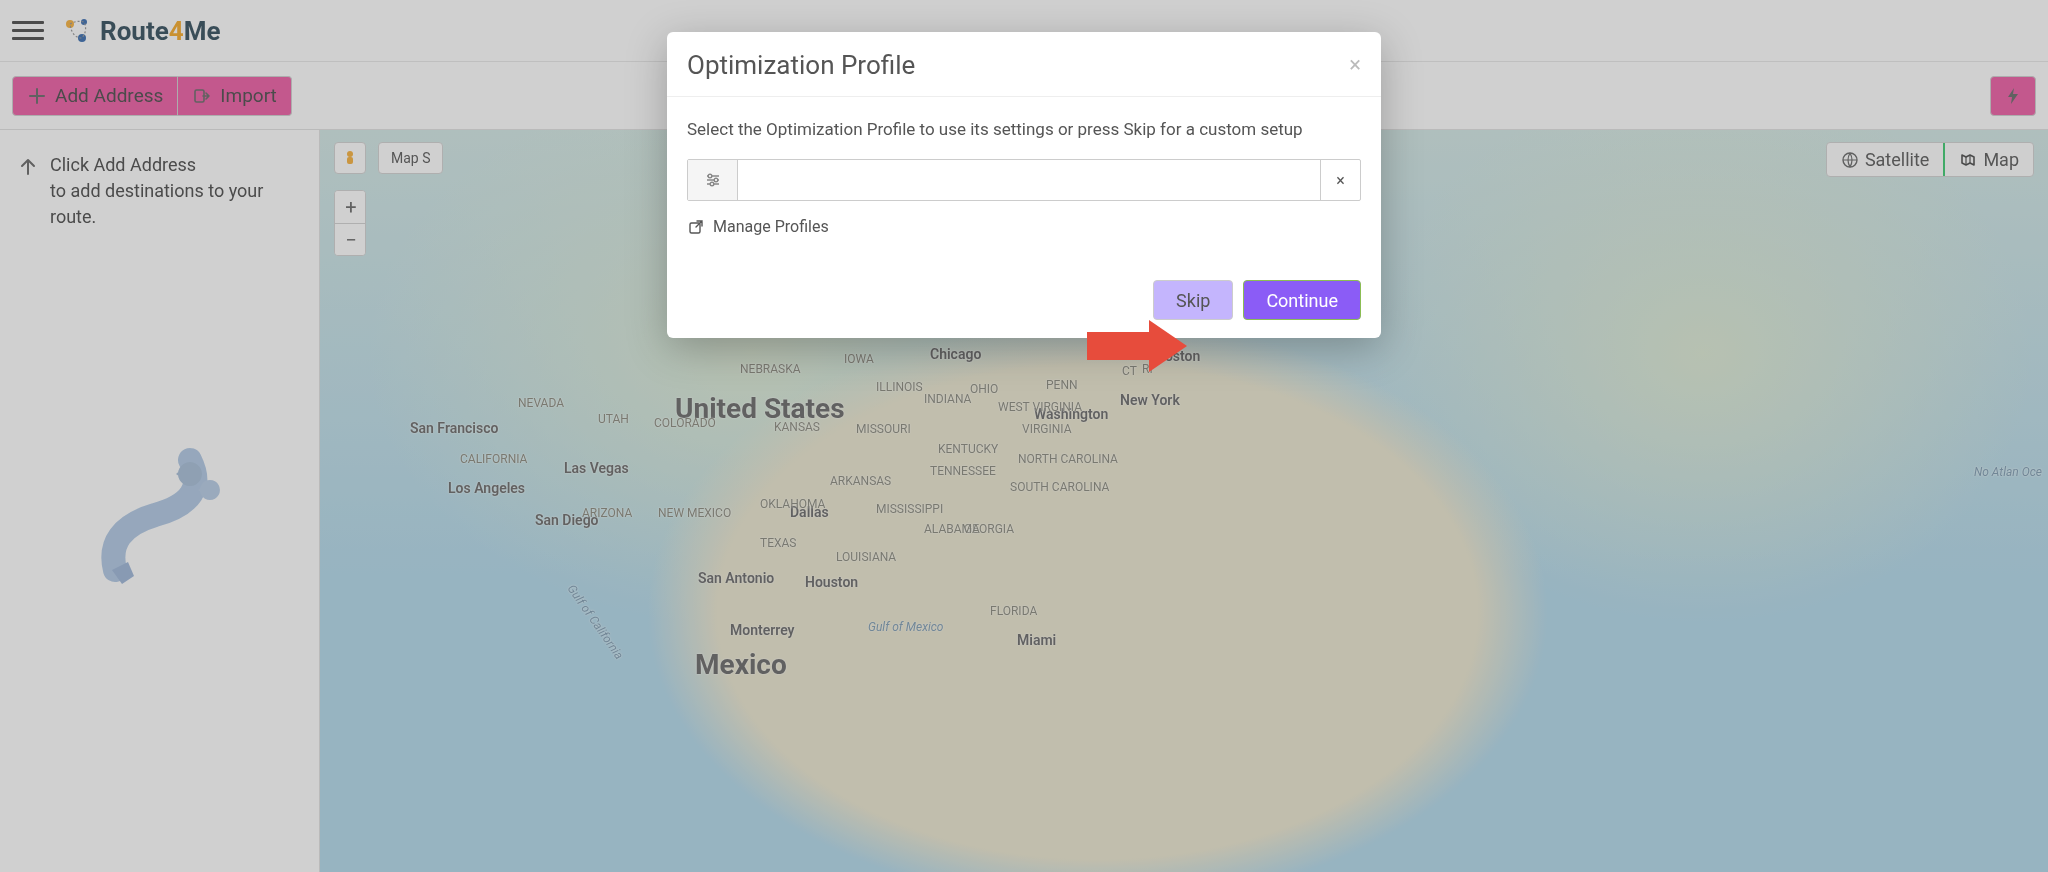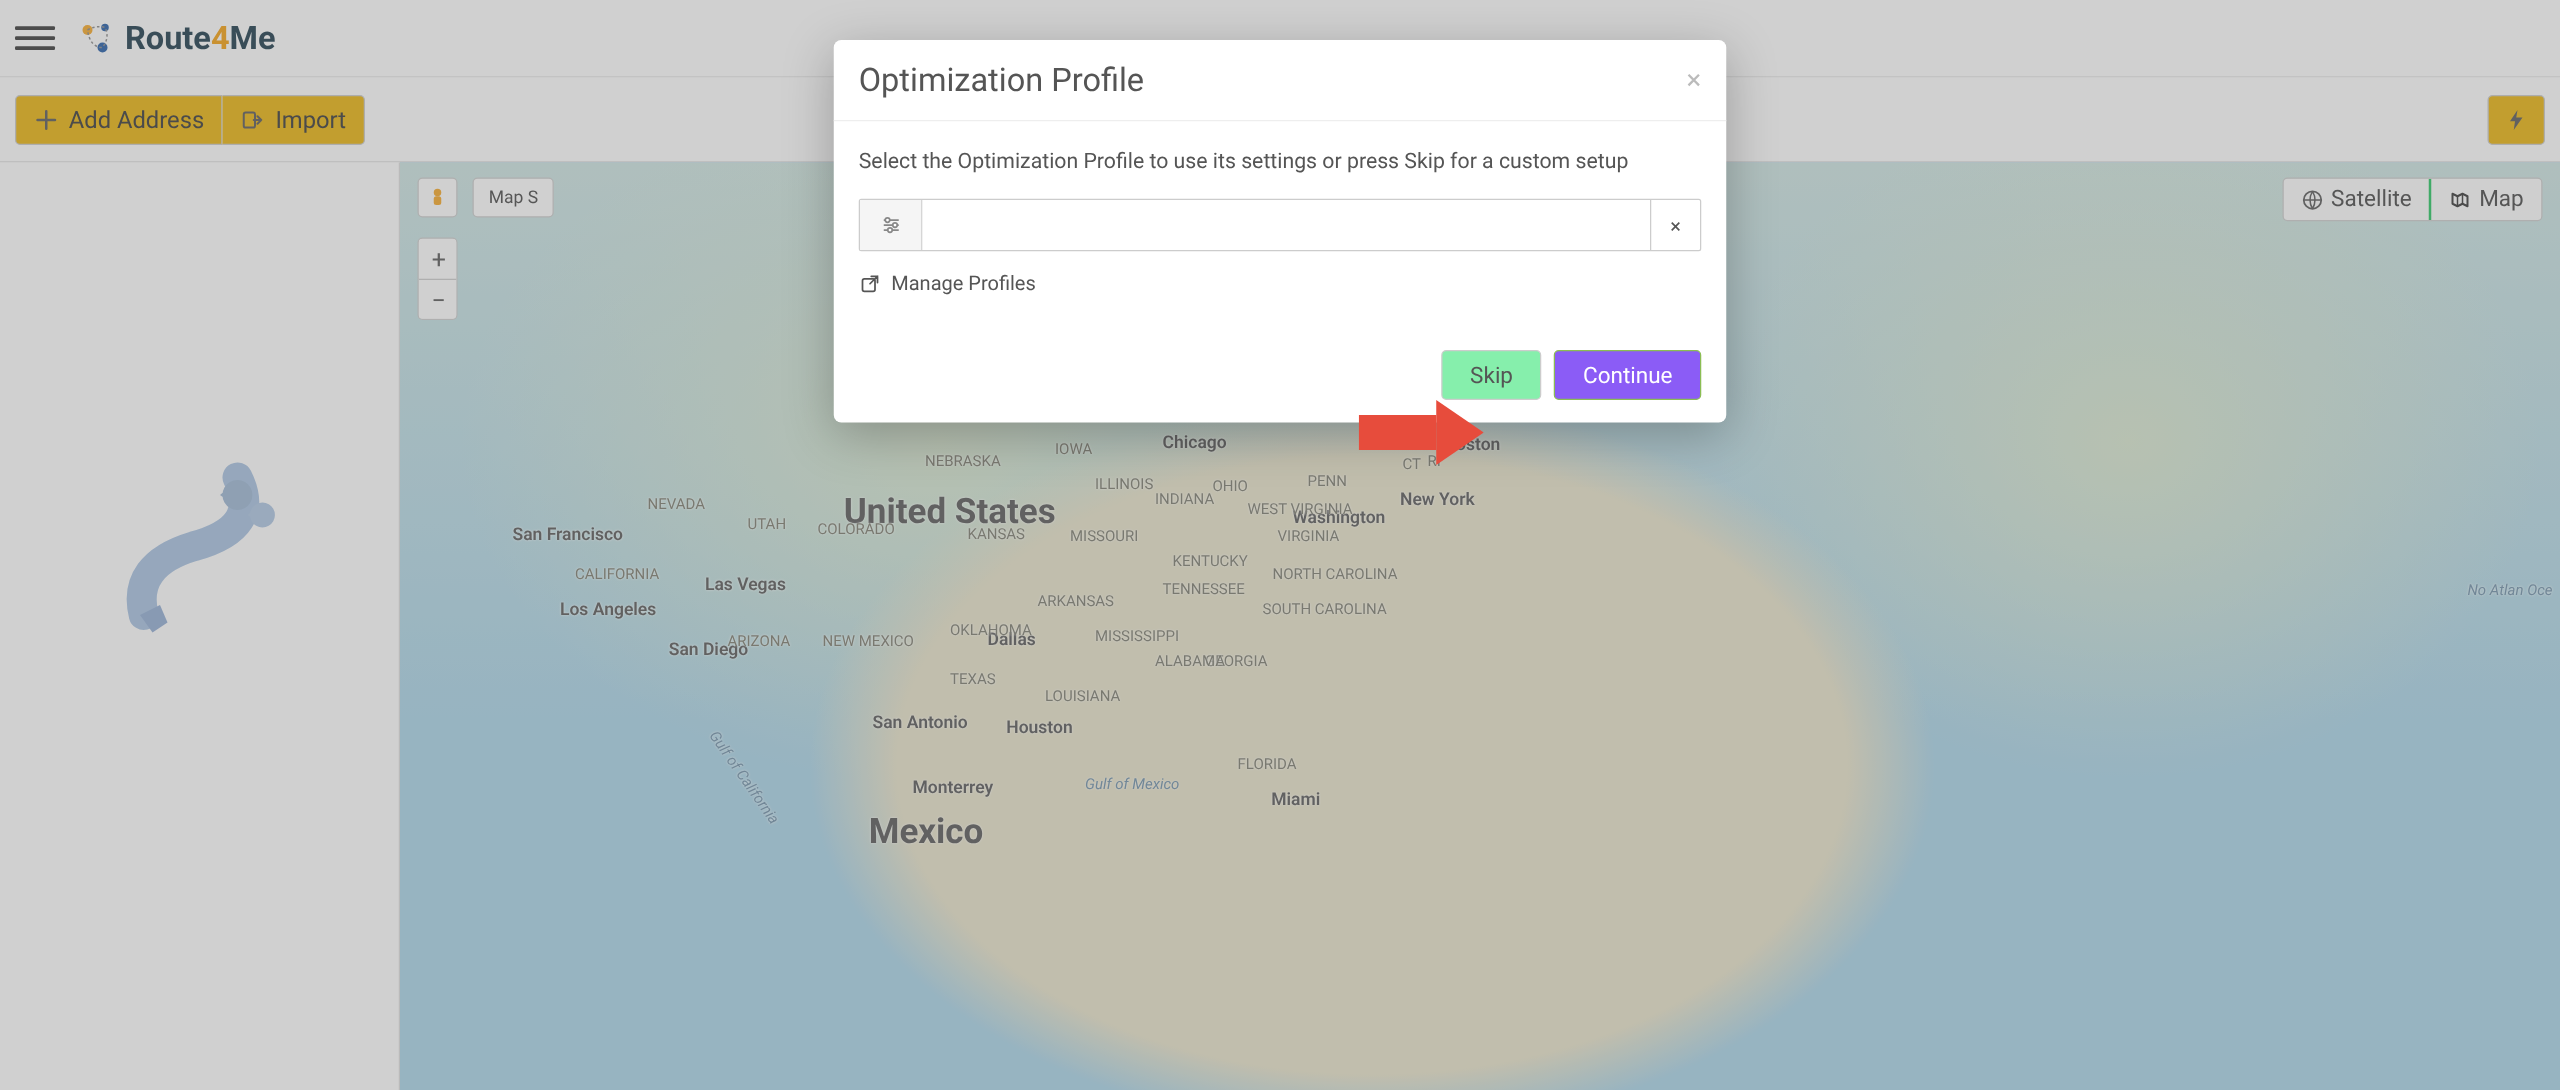--- a/index.html
+++ b/index.html
@@ -31,21 +31,21 @@
     display: flex;
     align-items: center;
     padding: 10px 12px;
     border-bottom: 1px solid #ddd;
     background: #fff;
     justify-content: space-between;
   }
   .toolbar-left, .toolbar-right { display: flex; align-items: center; gap: 0; }
   .toolbtn {
     display: inline-flex; align-items: center; gap: 8px;
-    border: 1px solid #c9c9c9; background: #eab308;
+    border: 1px solid #c9c9c9; background: #ec4899;
     height: 40px; padding: 0 14px; font-size: 19px; color: #333;
     cursor: pointer;
   }
   .toolbtn:first-child { border-top-left-radius: 4px; border-bottom-left-radius: 4px; }
   .toolbtn + .toolbtn { border-left: none; }
   .toolbtn.icon-only { padding: 0 12px; }
   .toolbtn:last-child { border-top-right-radius: 4px; border-bottom-right-radius: 4px; }
 
   
   .main { display: flex; height: calc(872px - 62px - 68px); }
@@ -171,21 +171,21 @@
 
   .modal-footer {
     display: flex; justify-content: flex-end; gap: 10px;
     padding: 40px 20px 0;
     position: relative;
   }
   .btn {
     height: 40px; padding: 0 22px; border-radius: 4px;
     font-size: 18px; cursor: pointer; border: 1px solid #ccc;
   }
-  .btn-skip { background: #86efac; color: #555; }
+  .btn-skip { background: #c4b5fd; color: #555; }
   .btn-primary { background: #8b5cf6; color: #fff; border-color: #8bbd53; }
 
   
   .arrow-anno {
     position: absolute; left: 420px; top: 284px; z-index: 31;
     width: 100px; height: 60px;
     pointer-events: none;
   }
   .arrow-anno svg { width: 100px; height: 60px; }
 
@@ -236,20 +236,31 @@
     <button class="toolbtn icon-only">
       <span class="icon20"><svg viewBox="0 0 20 20">
             <path d="M11 2 5 11h4l-1 7 7-10h-5z" fill="#555"></path>
           </svg></span>
     </button>
   </div>
 </div>
 
 <div class="main">
   <div class="sidebar">
+    <div class="sidebar-hint">
+      <span class="hint-arrow">
+        <svg viewBox="0 0 24 24">
+            <path d="M12 20V6M6 12l6-6 6 6" stroke="#555" stroke-width="2" fill="none" stroke-linecap="round" stroke-linejoin="round"></path>
+          </svg>
+      </span>
+      <div>
+        <div>Click Add Address</div>
+        <div>to add destinations to your route.</div>
+      </div>
+    </div>
     <div class="sidebar-graphic">
       <svg viewBox="0 0 140 150">
         <path d="M25 130 q-10 -40 40 -55 q55 -15 35 -55" stroke="#97b7dc" stroke-width="24" fill="none" stroke-linecap="round"></path>
         <path d="M100 22 a12 12 0 1 1 -0.1 0 M100 22 l0 22 -14 -10 z" fill="#8aa9cc"></path>
         <path d="M120 40 a10 10 0 1 1 -0.1 0 M120 40 l0 18 -12 -8 z" fill="#9fbbdd"></path>
         <path d="M22 130 l10 14 12 -8 -6 -14 z" fill="#7e9ecc"></path>
       </svg>
     </div>
   </div>
 

